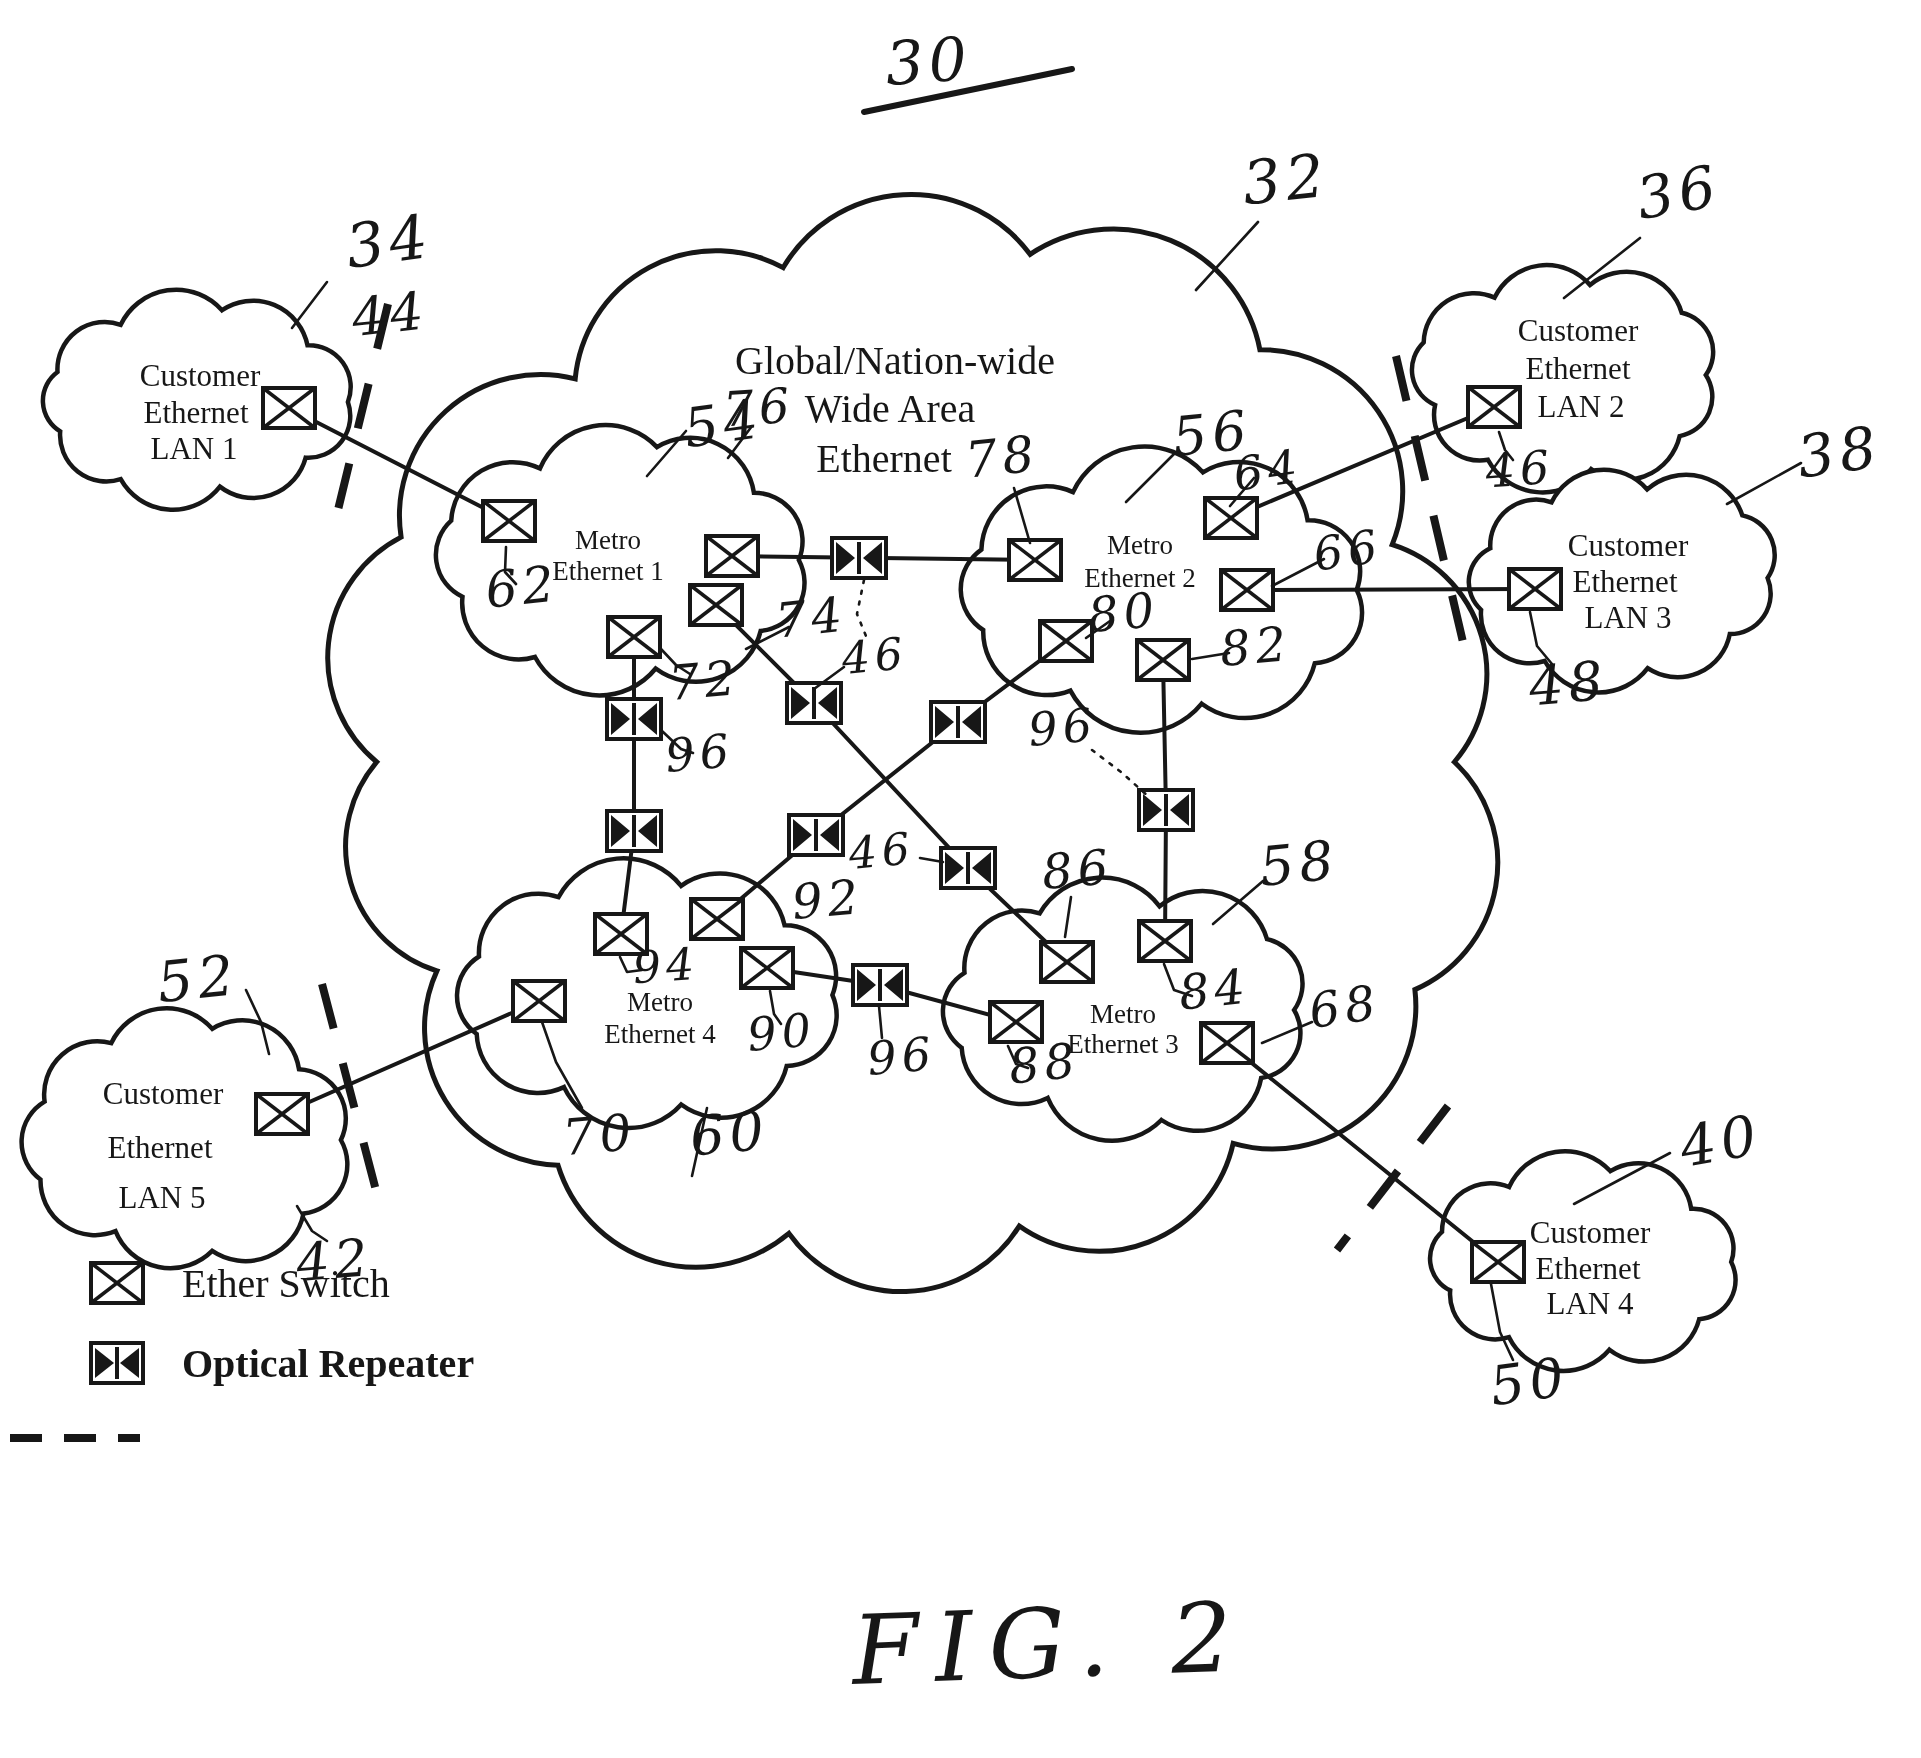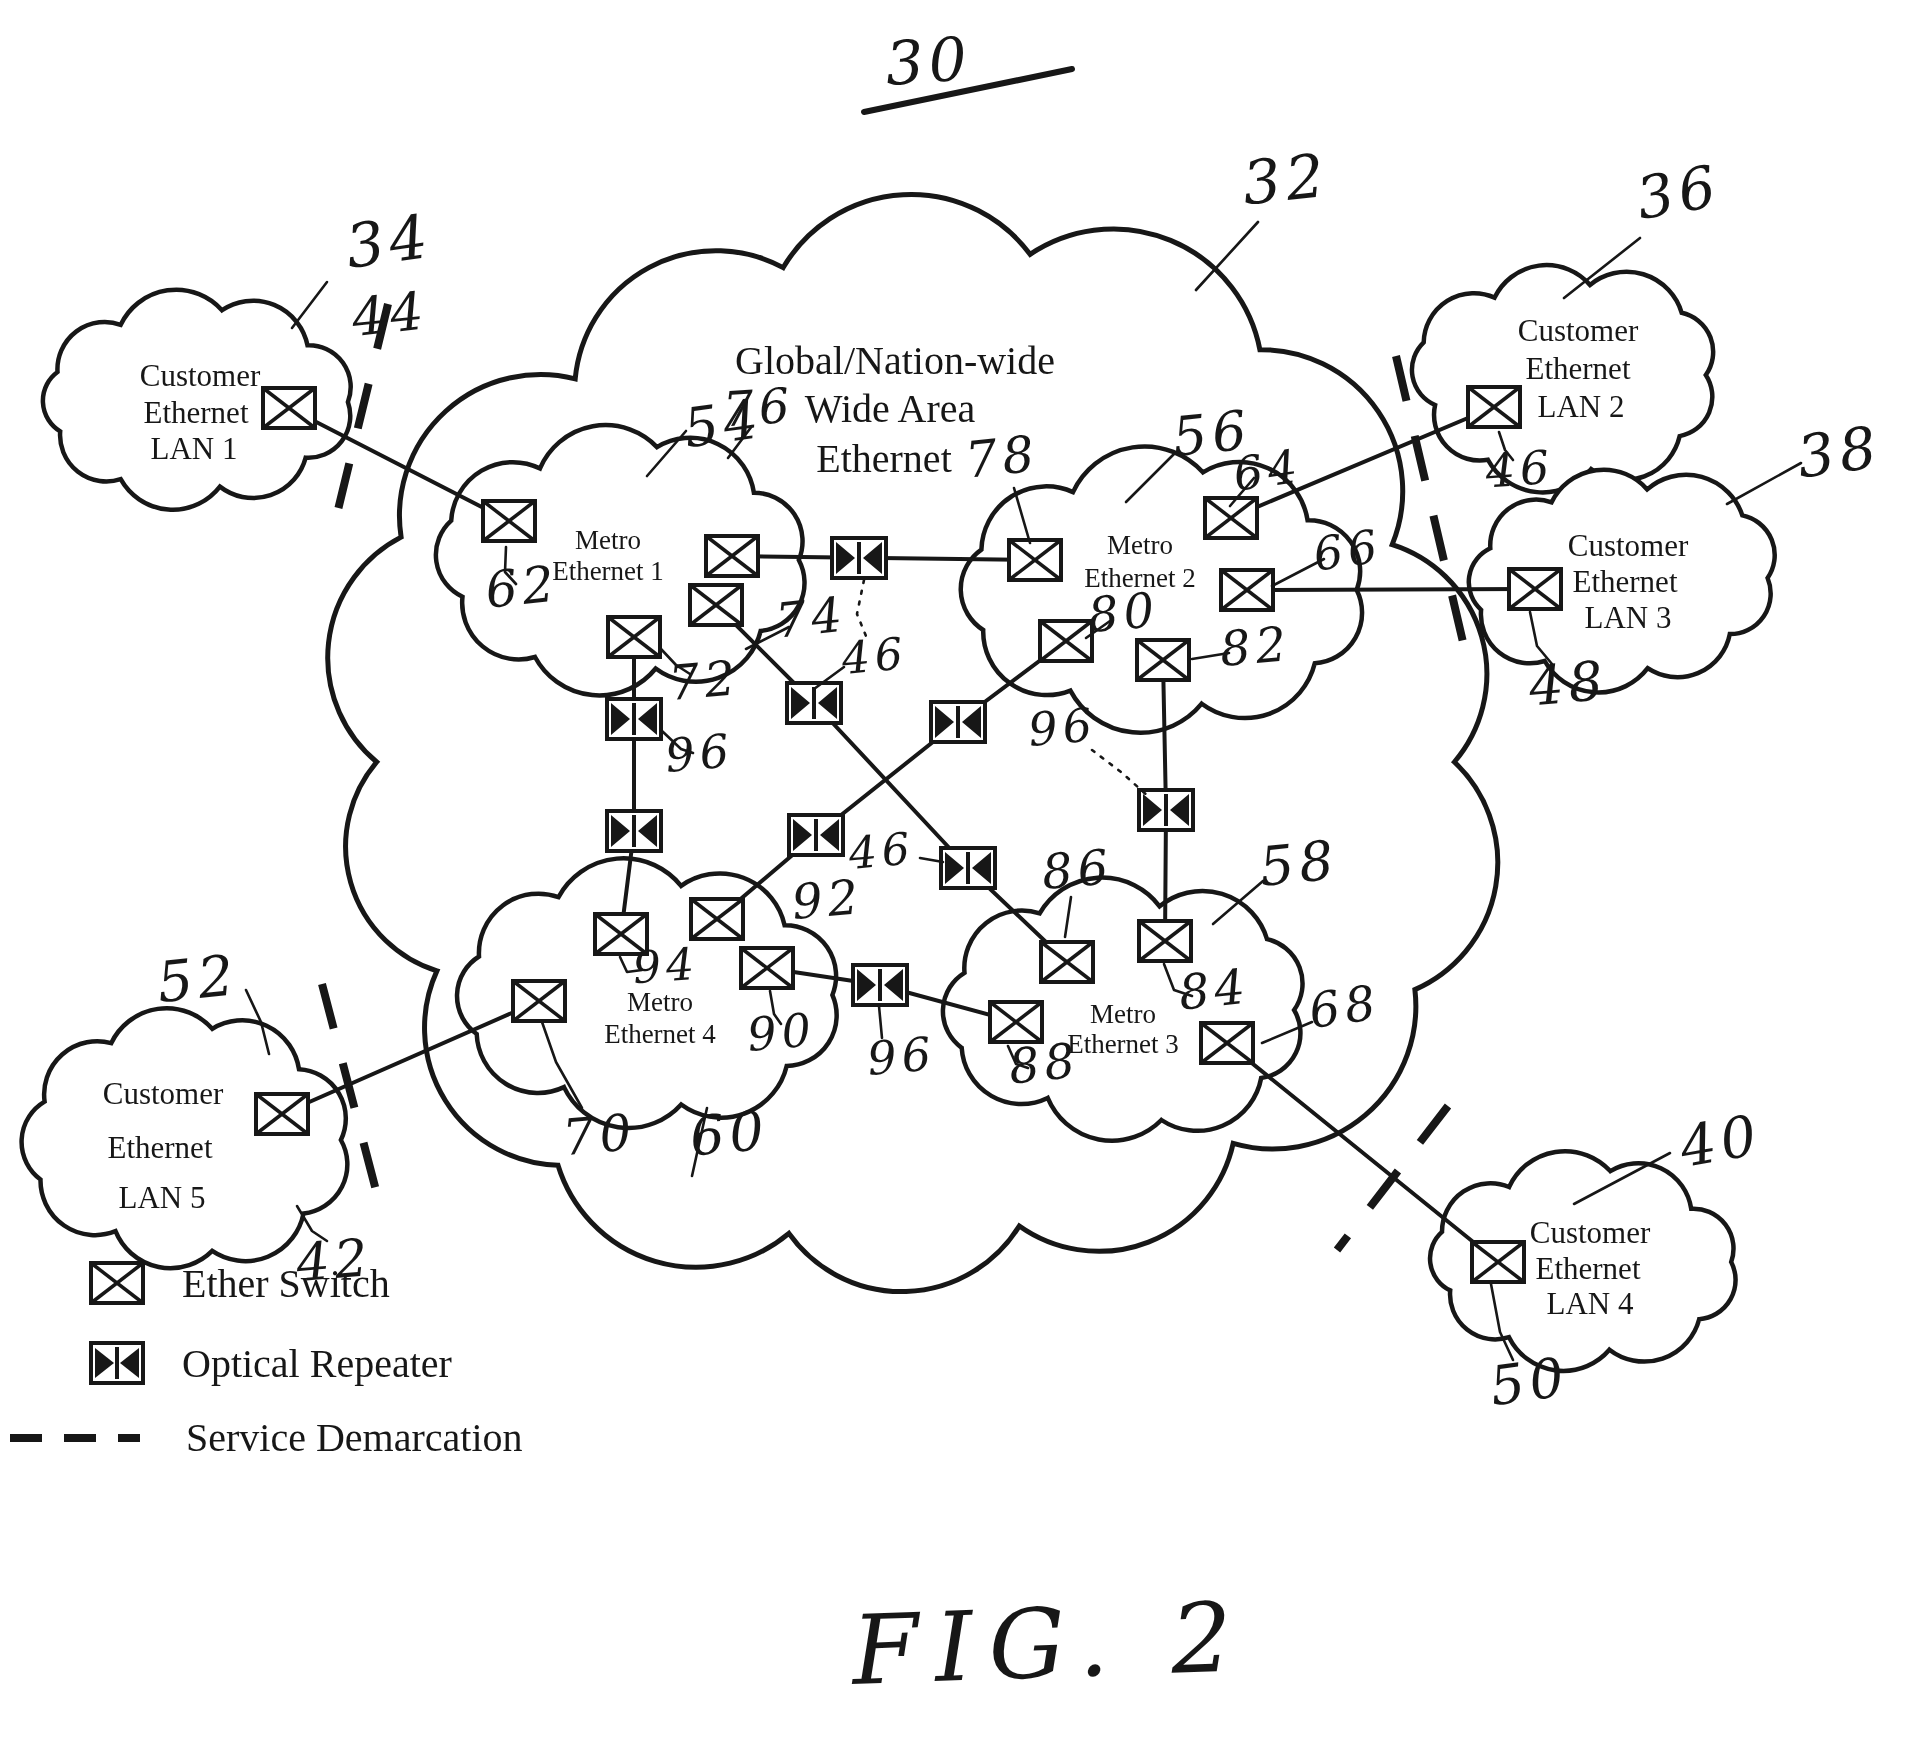--- a/index.html
+++ b/index.html
@@ -8,21 +8,21 @@
   .stage{position:absolute;left:0;top:0;width:1921px;height:1758px;}
   svg.fig{position:absolute;left:0;top:0;}
   .legend{position:absolute;left:8px;top:0;width:720px;}
   .legend-row{position:absolute;display:flex;align-items:center;height:50px;}
   .legend-row .symwrap{display:flex;align-items:center;}
   .legend-label{font-size:40px;color:#171717;white-space:nowrap;}
   .row-switch{top:1258px;left:80px;}
   .row-repeater{top:1338px;left:80px;}
   .row-demarc{top:1412px;left:0px;}
   .row-switch .legend-label{margin-left:36px;}
-  .row-repeater .legend-label{margin-left:36px;}
+  .row-repeater .legend-label{margin-left:36px;font-weight:bold;}
   .row-demarc .legend-label{margin-left:44px;}
   .caption{position:absolute;left:820px;top:1588px;width:460px;text-align:center;
            font-family:"DejaVu Serif",serif;font-style:italic;font-size:96px;
            letter-spacing:16px;transform:rotate(-2deg);color:#171717;}
 </style>
 </head>
 <body>
 
 <div class="stage">
   <svg class="fig" width="1921" height="1758" viewBox="0 0 1921 1758" xmlns="http://www.w3.org/2000/svg">
@@ -277,18 +277,17 @@
         </svg>
       </span>
       <span class="legend-label">Optical Repeater</span>
     </div>
     <div class="legend-row row-demarc">
       <span class="symwrap">
         <svg width="134" height="46" viewBox="0 0 134 46">
           <line x1="2" y1="24" x2="132" y2="24" stroke="#171717" stroke-width="8" stroke-dasharray="32 22"></line>
         </svg>
       </span>
-      <span class="legend-label">Service Demarcation</span>
     </div>
   </div>
 
   <div class="caption">FIG. 2</div>
 </div>
 
 </body></html>

